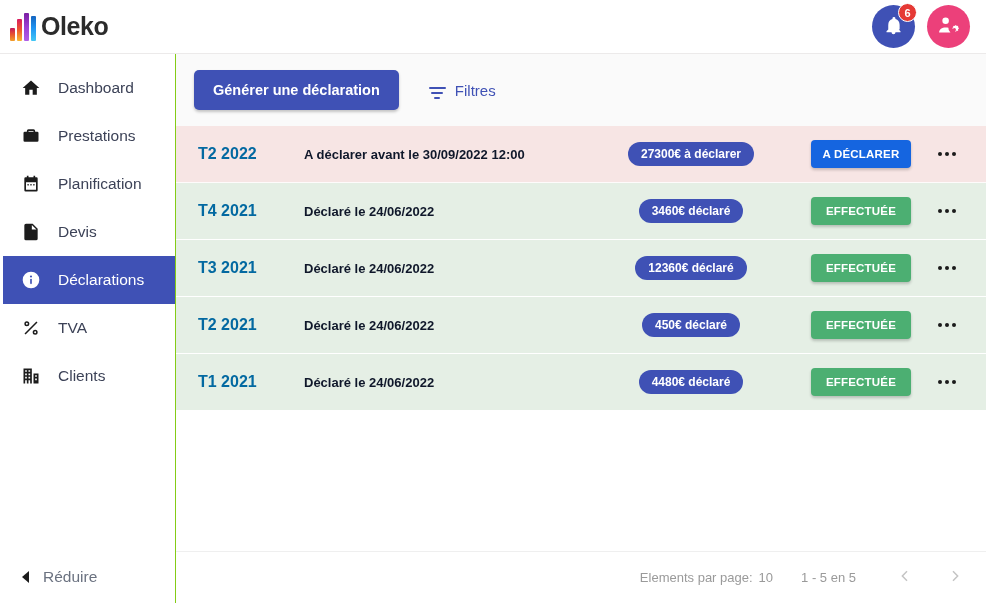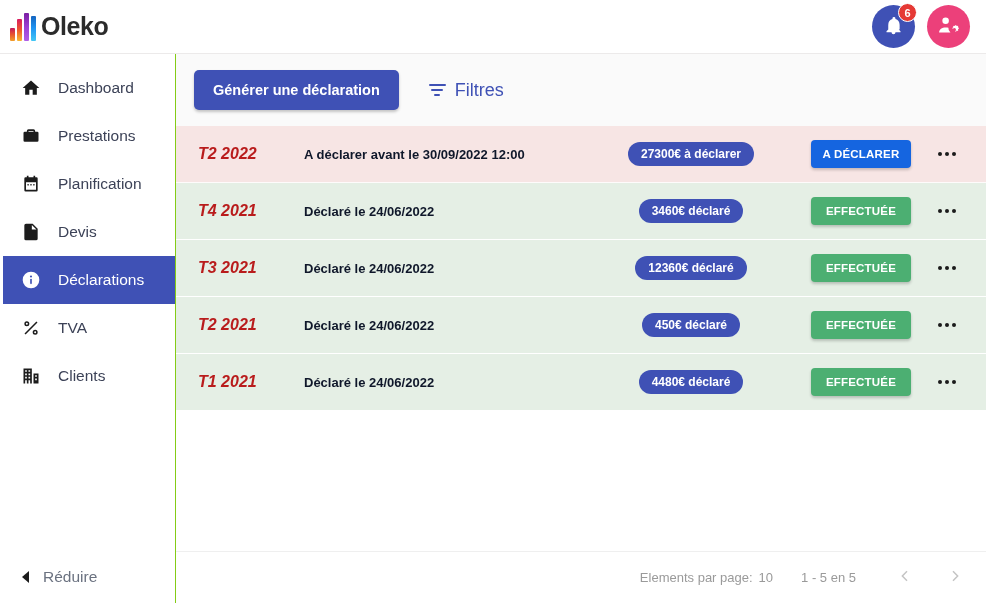--- a/index.html
+++ b/index.html
@@ -100,43 +100,43 @@
   .btn-primary {
     background: #3f51b5; color: #fff;
     border: none; border-radius: 5px;
     padding: 12px 19px;
     font-size: 14.5px; font-weight: 700;
     font-family: inherit;
     cursor: pointer;
     box-shadow: 0 2px 3px rgba(0,0,0,.22);
   }
   .btn-filter {
-    display: flex; align-items: center; gap: 9px;
+    display: flex; align-items: flex-end; gap: 9px;
     background: transparent; border: none; cursor: pointer;
-    color: #3f51b5; font-size: 18px; font-family: inherit;
+    color: #3f51b5; font-size: 15px; font-family: inherit;
     padding: 6px 4px;
   }
   .filter-icon { display: flex; flex-direction: column; gap: 3px; align-items: center; }
   .filter-icon i { display: block; height: 2px; background: #3f51b5; border-radius: 1px; }
   .filter-icon i:nth-child(1) { width: 17px; }
   .filter-icon i:nth-child(2) { width: 12px; }
   .filter-icon i:nth-child(3) { width: 6px; }
 
   
   .table { display: flex; flex-direction: column; background: #ffffff; }
   .row {
     height: 57px;
     display: flex; align-items: center;
     padding: 0 18px 0 22px;
     border-bottom: 1px solid rgba(255,255,255,.85);
     cursor: pointer;
   }
   .row.tone-pink { background: #f7e5e4; }
   .row.tone-green { background: #e5efe5; border-bottom: 1px solid #ffffff; }
-  .cell-period { width: 106px; font-size: 16px; font-weight: 700; color: #b91c1c; flex-shrink: 0; font-style: italic; }
+  .cell-period { width: 106px; font-size: 16px; font-weight: 700; color: #0369a1; flex-shrink: 0; }
   .cell-info { flex: 1; font-size: 13px; font-weight: 700; color: #0f172a; }
   .cell-amount { width: 210px; display: flex; justify-content: center; flex-shrink: 0; }
   .pill {
     background: #3f51b5; color: #fff;
     border-radius: 999px;
     padding: 5px 13px;
     font-size: 12px; font-weight: 700;
     white-space: nowrap;
   }
   .cell-status { width: 130px; display: flex; justify-content: center; flex-shrink: 0; }

